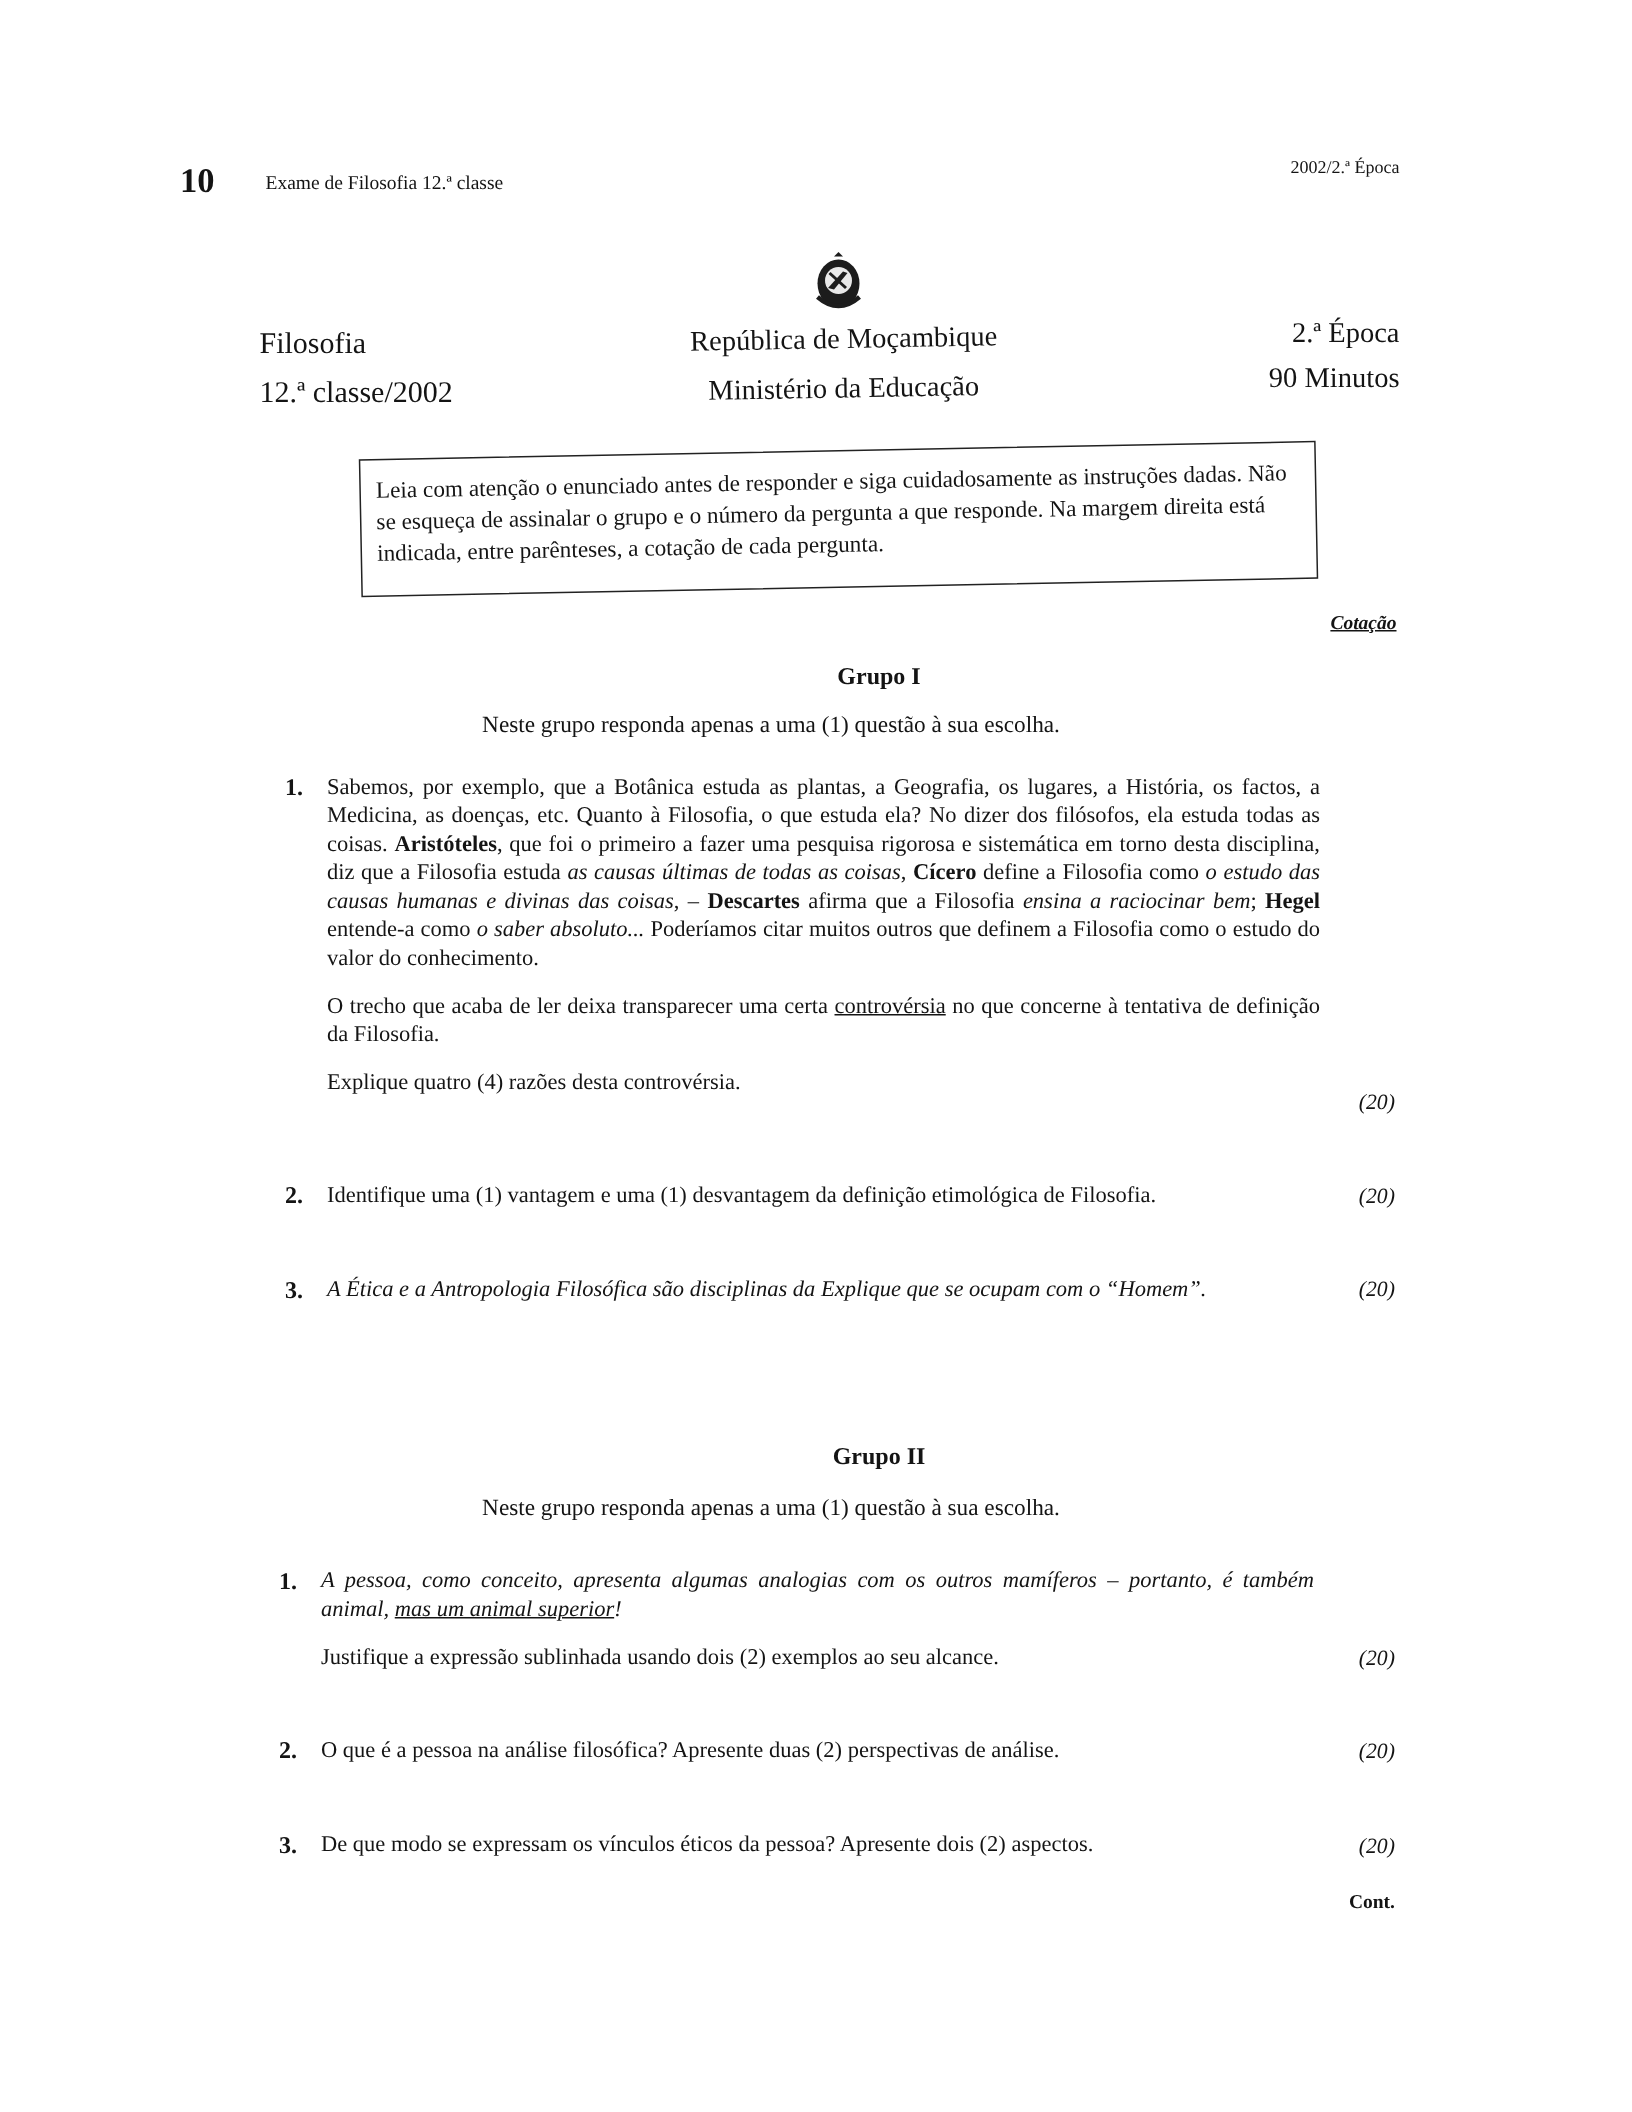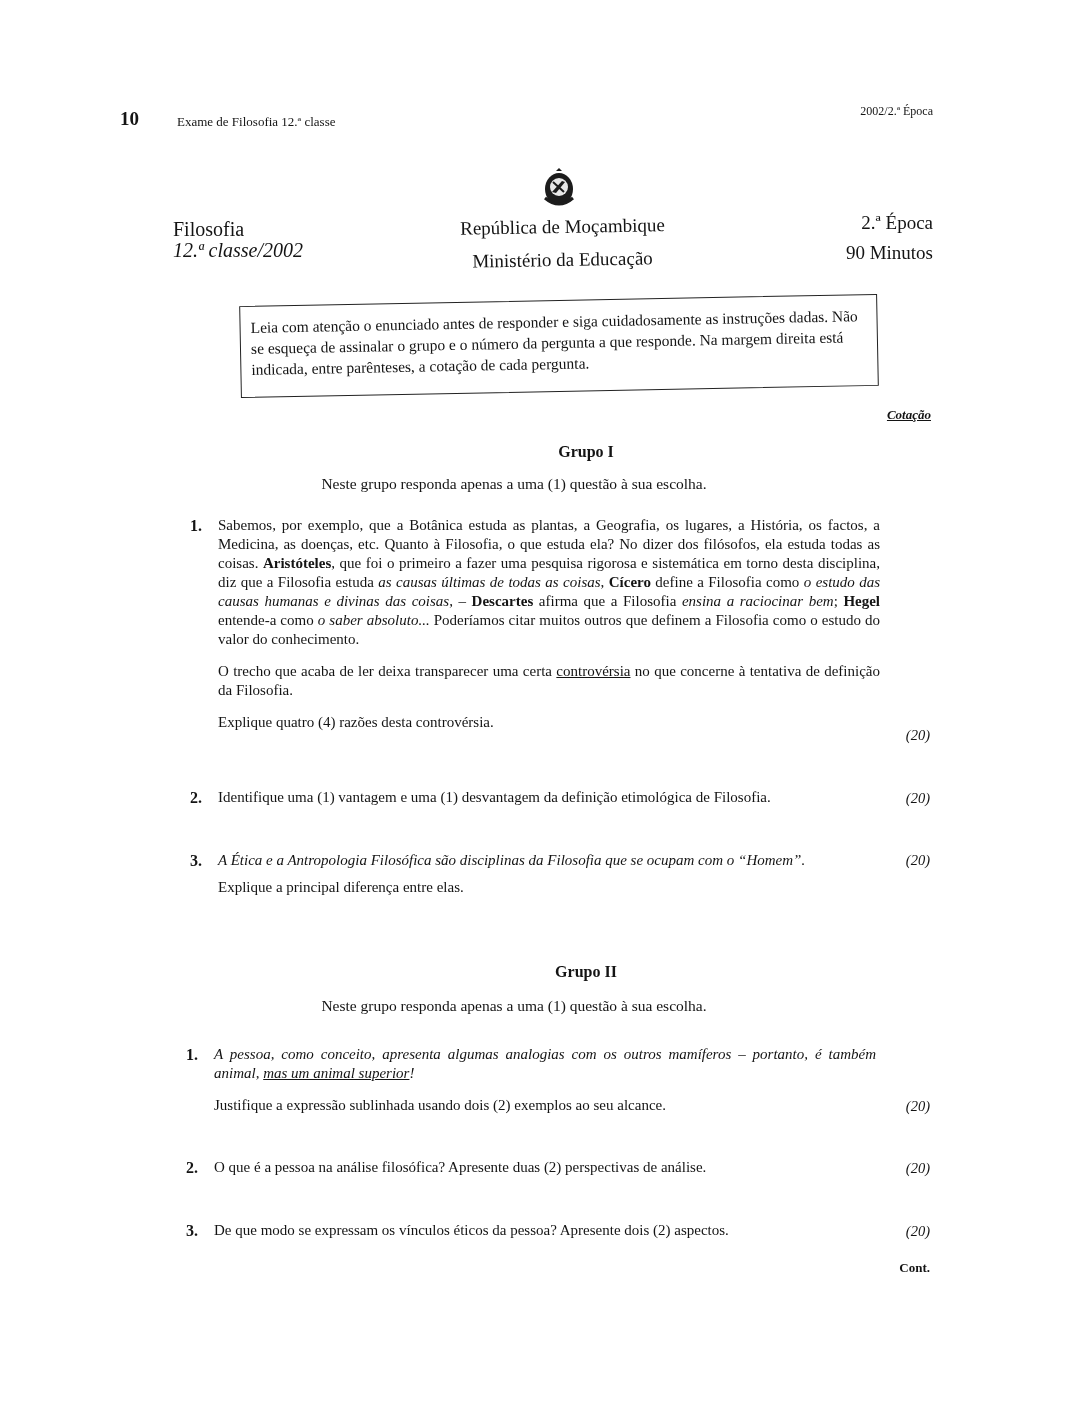--- a/index.html
+++ b/index.html
@@ -2,21 +2,21 @@
 <html><head>
   <meta charset="utf-8">
   <style>
     html, body { margin: 0; padding: 0; }
     body {
       width: 1088px; height: 1408px; background: #ffffff; position: relative;
       font-family: "Liberation Serif", "DejaVu Serif", serif; color: #141414;
       overflow: hidden;
     }
     .abs { position: absolute; }
-    .page-num { left: 120px; top: 108px; font-size: 19px; font-weight: bold; }
+    .page-num { left: 120px; top: 108px; font-size: 23px; font-weight: bold; }
     .running-title { left: 177px; top: 114px; font-size: 13px; }
     .running-right { right: 155px; top: 104px; font-size: 12px; }
 
     .emblem { left: 536px; top: 168px; width: 46px; height: 40px; }
 
     .hdr-left { left: 173px; font-size: 20px; }
     .hdr-center { left: 440px; width: 245px; text-align: center; font-size: 19px; }
     .hdr-right { right: 155px; text-align: center; font-size: 19px; }
 
     .notice {
@@ -53,21 +53,21 @@
     <ellipse cx="23" cy="21" rx="14" ry="16" fill="#1c1c1c"></ellipse>
     <circle cx="23" cy="19" r="9" fill="#e8e8e8"></circle>
     <path d="M16 24 L26 13 L29 14 L20 25 Z" fill="#1c1c1c"></path>
     <path d="M17 14 L28 24" stroke="#1c1c1c" stroke-width="2"></path>
     <path d="M20 3 L23 0 L26 3 Z" fill="#1c1c1c"></path>
     <path d="M9 30 Q23 42 37 30" stroke="#1c1c1c" stroke-width="3" fill="none"></path>
   </svg>
 </div>
 
 <div class="abs hdr-left" style="top:218px;">Filosofia</div>
-<div class="abs hdr-left" style="top:239px;font-style:italic;">12.ª classe/2002</div>
+<div class="abs hdr-left" style="top:251px;">12.ª classe/2002</div>
 <div class="abs hdr-center" style="top:216px; transform: rotate(-1deg);">República de Moçambique</div>
 <div class="abs hdr-center" style="top:249px; transform: rotate(-1deg);">Ministério da Educação</div>
 <div class="abs hdr-right" style="top:212px;">2.ª Época</div>
 <div class="abs hdr-right" style="top:242px;">90 Minutos</div>
 
 <div class="abs notice">
   <span>Leia com atenção o enunciado antes de responder e siga cuidadosamente as instruções dadas. Não se esqueça de assinalar o grupo e o número da pergunta a que responde. Na margem direita está indicada, entre parênteses, a cotação de cada pergunta.</span>
 </div>
 
 <div class="abs cotacao">Cotação</div>
@@ -89,22 +89,21 @@
   <span class="num">2.</span>
   <div class="body">
       <p>Identifique uma (1) vantagem e uma (1) desvantagem da definição etimológica de Filosofia.</p>
     </div>
 </div>
 <div class="abs score" style="top:790px;">(20)</div>
 
 <div class="abs q" style="top:851px;">
   <span class="num">3.</span>
   <div class="body">
-    <p class="i">A Ética e a Antropologia Filosófica são disciplinas da Filosofia que se ocupam com o “Homem”.</p>
-    <p style="margin-top:8px;">Explique a principal diferença entre elas.</p>
+    <p class="i">A Ética e a Antropologia Filosófica são disciplinas da Explique que se ocupam com o “Homem”.</p>
   </div>
 </div>
 <div class="abs score" style="top:852px;">(20)</div>
 
 <div class="abs group-title" style="top:963px;">Grupo II</div>
 <div class="abs group-instr" style="top:997px;">Neste grupo responda apenas a uma (1) questão à sua escolha.</div>
 
 <div class="abs q" style="top:1045px; left:186px;">
   <span class="num">1.</span>
   <div class="body">

